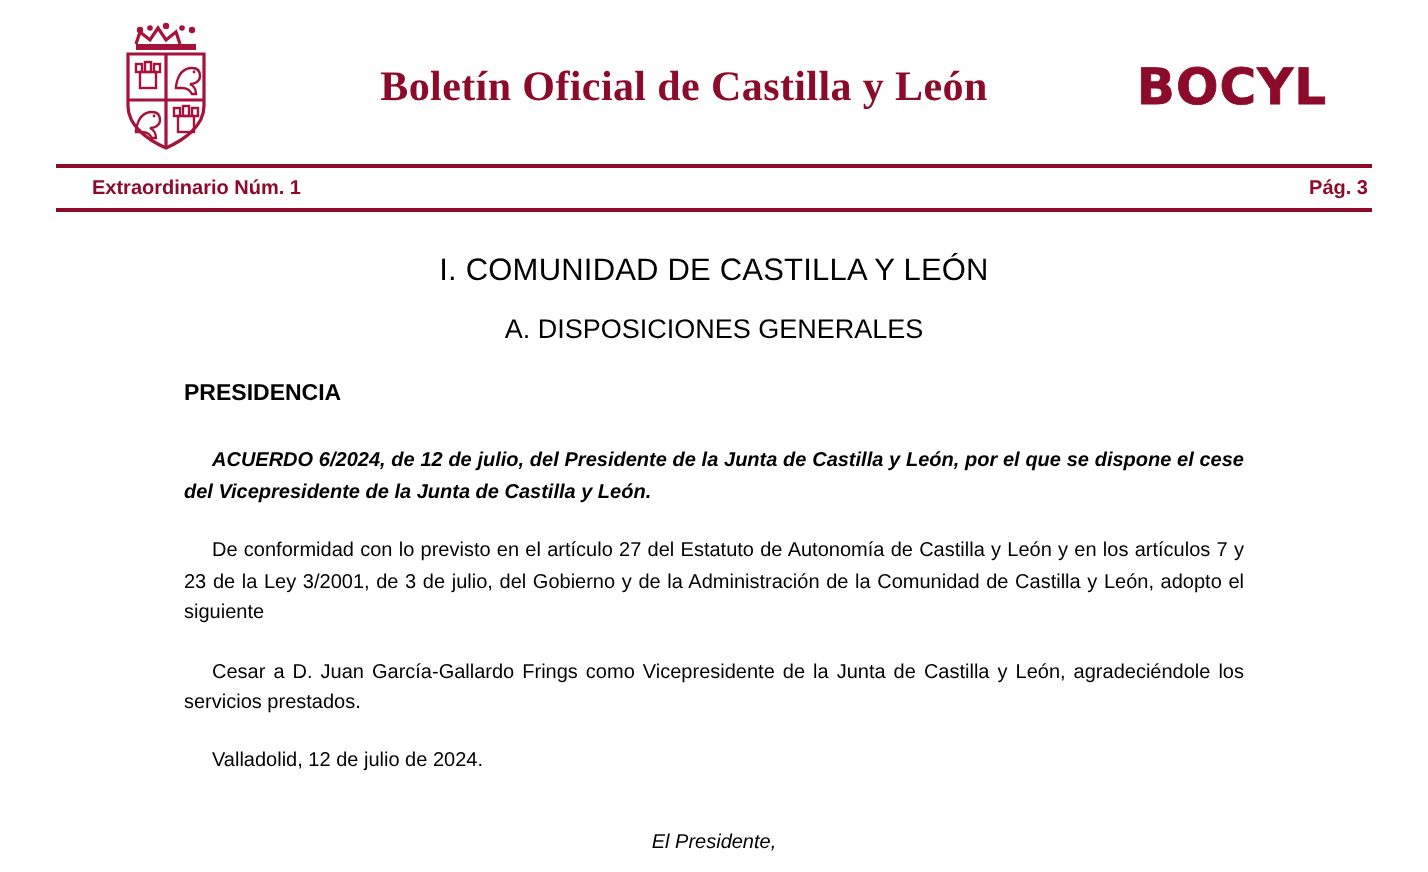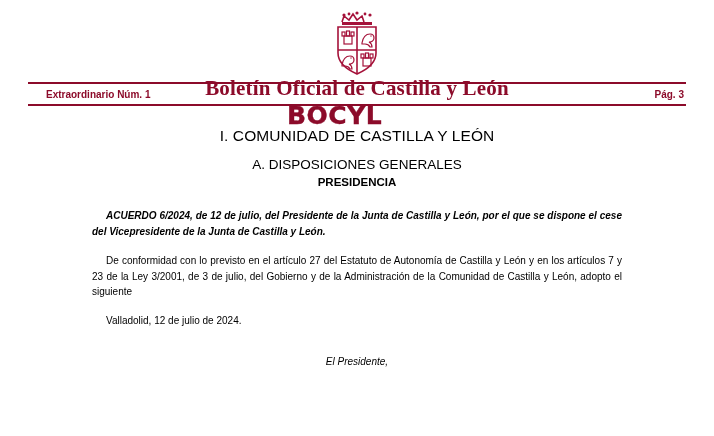--- a/index.html
+++ b/index.html
@@ -23,21 +23,20 @@
   }
 
   
   .header {
     display: flex;
     align-items: center;
     justify-content: space-between;
     padding: 10px 28px 6px 28px;
     box-sizing: border-box;
     height: 82px;
-    flex-direction: column;
   }
   .crest-wrap {
     width: 110px;
     display: flex;
     justify-content: center;
     align-items: center;
   }
   .crest {
     width: 62px;
     height: 66px;
@@ -48,21 +47,21 @@
     font-family: "Liberation Serif", serif;
     font-weight: bold;
     font-size: 21px;
     color: #8c0b2a;
     letter-spacing: 0.2px;
     white-space: nowrap;
   }
   .bocyl-wrap {
     width: 140px;
     display: flex;
-    justify-content: flex-start;
+    justify-content: center;
     align-items: center;
   }
   .bocyl {
     font-family: "DejaVu Sans", sans-serif;
     font-weight: bold;
     font-size: 25px;
     color: #8c0b2a;
     letter-spacing: 0.5px;
     -webkit-text-stroke: 0.4px #8c0b2a;
   }
@@ -106,25 +105,24 @@
     margin-top: 21px;
     letter-spacing: 0.1px;
   }
   .h-level2 {
     text-align: center;
     font-family: "Liberation Sans", sans-serif;
     font-size: 13.5px;
     margin-top: 12px;
   }
   .h-level3 {
-    text-align: center;
     font-family: "Liberation Sans", sans-serif;
     font-size: 11.5px;
     font-weight: bold;
-    margin-top: 4px;
+    margin-top: 19px;
   }
   .intro {
     margin-top: 20px;
     font-family: "Liberation Sans", sans-serif;
     font-size: 10px;
     font-style: italic;
     font-weight: bold;
     line-height: 1.55;
     text-align: justify;
     text-indent: 14px;
@@ -224,19 +222,20 @@
 
     <div class="h-level1">I. COMUNIDAD DE CASTILLA Y LEÓN</div>
     <div class="h-level2">A. DISPOSICIONES GENERALES</div>
     <div class="h-level3">PRESIDENCIA</div>
 
     <div class="intro">ACUERDO 6/2024, de 12 de julio, del Presidente de la Junta de Castilla y León, por el que se dispone el cese del Vicepresidente de la Junta de Castilla y León.</div>
 
     <div class="para">De conformidad con lo previsto en el artículo 27 del Estatuto de Autonomía de Castilla y León y en los artículos 7 y 23 de la Ley 3/2001, de 3 de julio, del Gobierno y de la Administración de la Comunidad de Castilla y León, adopto el siguiente</div>
 
 
+    <div class="para">Cesar a D. Juan García-Gallardo Frings como Vicepresidente de la Junta de Castilla y León, agradeciéndole los servicios prestados.</div>
 
     <div class="place">Valladolid, 12 de julio de 2024.</div>
 
     <div class="sign-title">El Presidente,</div>
 
   </div>
 </div>
 
 </body></html>

